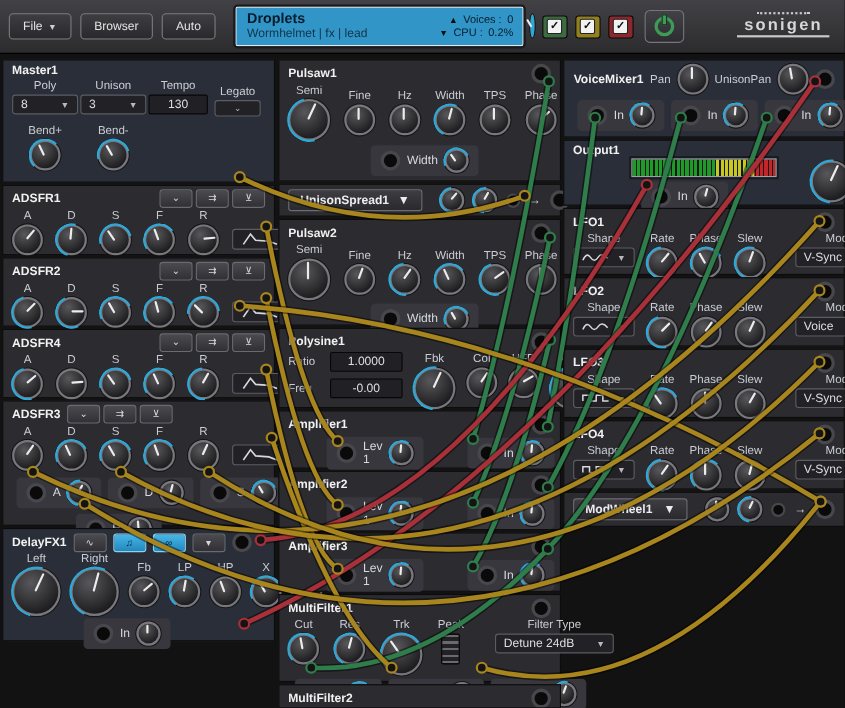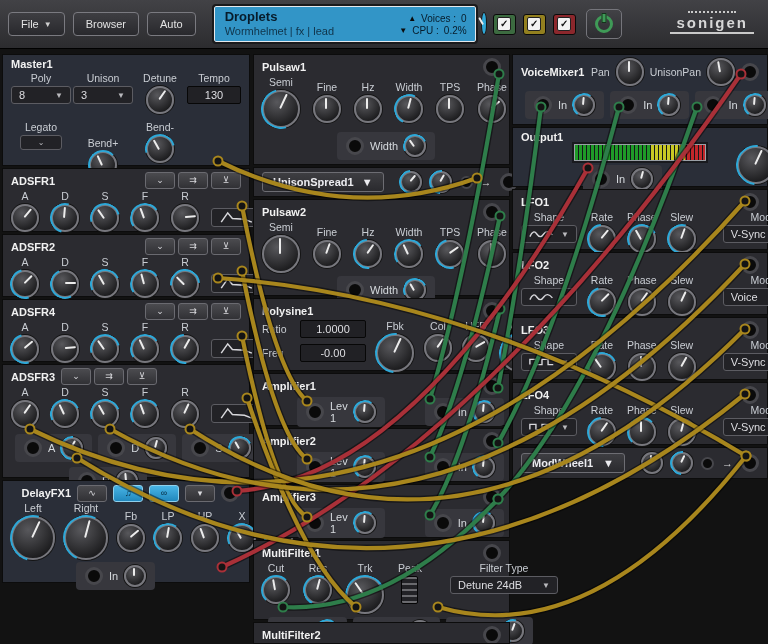--- a/index.html
+++ b/index.html
@@ -166,36 +166,30 @@
           </span>
         </div>
       <div class="kcol">
           <span class="klabel">Unison</span>
         <span class="dd" style="min-width:44px">
           <span>3</span>
           <span class="car">▼</span>
           </span>
         </div>
       <div class="kcol">
-          <span class="klabel">Detune</span>
-        <span class="knob md" style="--rot:215deg">
-            <i class="ptr"></i>
-          </span>
-        </div>
-      <div class="kcol">
           <span class="klabel">Tempo</span>
         <span class="field" style="min-width:40px">130</span>
         </div>
       <div class="kcol" style="margin-top:5px">
           <span class="klabel">Legato</span>
         <span class="dd" style="min-width:26px;justify-content:center">
           <span class="car">⌄</span>
           </span>
         </div>
-      <div class="kcol" style="margin-top:21px">
+      <div class="kcol" style="margin-top:5px">
           <span class="klabel">Bend+</span>
         <span class="knob md arc" style="--rot:155deg;--arot:90deg">
             <i class="ptr"></i>
           </span>
         </div>
       <div class="kcol" style="margin-top:5px">
           <span class="klabel">Bend-</span>
         <span class="knob md arc" style="--rot:150deg;--arot:120deg">
             <i class="ptr"></i>
           </span>
@@ -429,21 +423,21 @@
           <span class="jack"></span>
           <span>R</span>
           <span class="knob sm" style="--rot:175deg">
             <i class="ptr"></i>
           </span>
         </span>
     </div>
   </div>
 
   <div class="module blue" style="left:2px;top:480px;width:248px;height:103px">
-    <div class="trow" style="justify-content:flex-end">
+    <div class="trow" style="justify-content:flex-start">
       <span class="mtitle">DelayFX1</span>
       <span class="trow" style="gap:6px;margin-right:2px">
         <span class="sq">∿</span>
         <span class="sq on">♫</span>
         <span class="sq on">∞</span>
         <span class="sq">▾</span>
         <span class="jack"></span>
       </span>
     </div>
     <div class="trow" style="margin-top:0;gap:9px;align-items:flex-start">
@@ -805,21 +799,21 @@
   </div>
 
   <div class="module" style="left:253px;top:622px;width:257px;height:22px;overflow:hidden">
     <div class="trow" style="justify-content:space-between">
       <span class="mtitle">MultiFilter2</span>
       <span class="jack"></span>
     </div>
   </div>
 
   <div class="module blue" style="left:512px;top:54px;width:256px;height:71px">
-    <div class="trow" style="justify-content:space-between">
+    <div class="trow" style="justify-content:flex-end">
       <span class="mtitle">VoiceMixer1</span>
       <span class="trow" style="gap:6px">
         <span class="klabel" style="margin:0">Pan</span>
         <span class="knob md" style="--rot:180deg">
             <i class="ptr"></i>
           </span>
         <span class="klabel" style="margin:0">UnisonPan</span>
         <span class="knob md" style="--rot:170deg">
             <i class="ptr"></i>
           </span>

